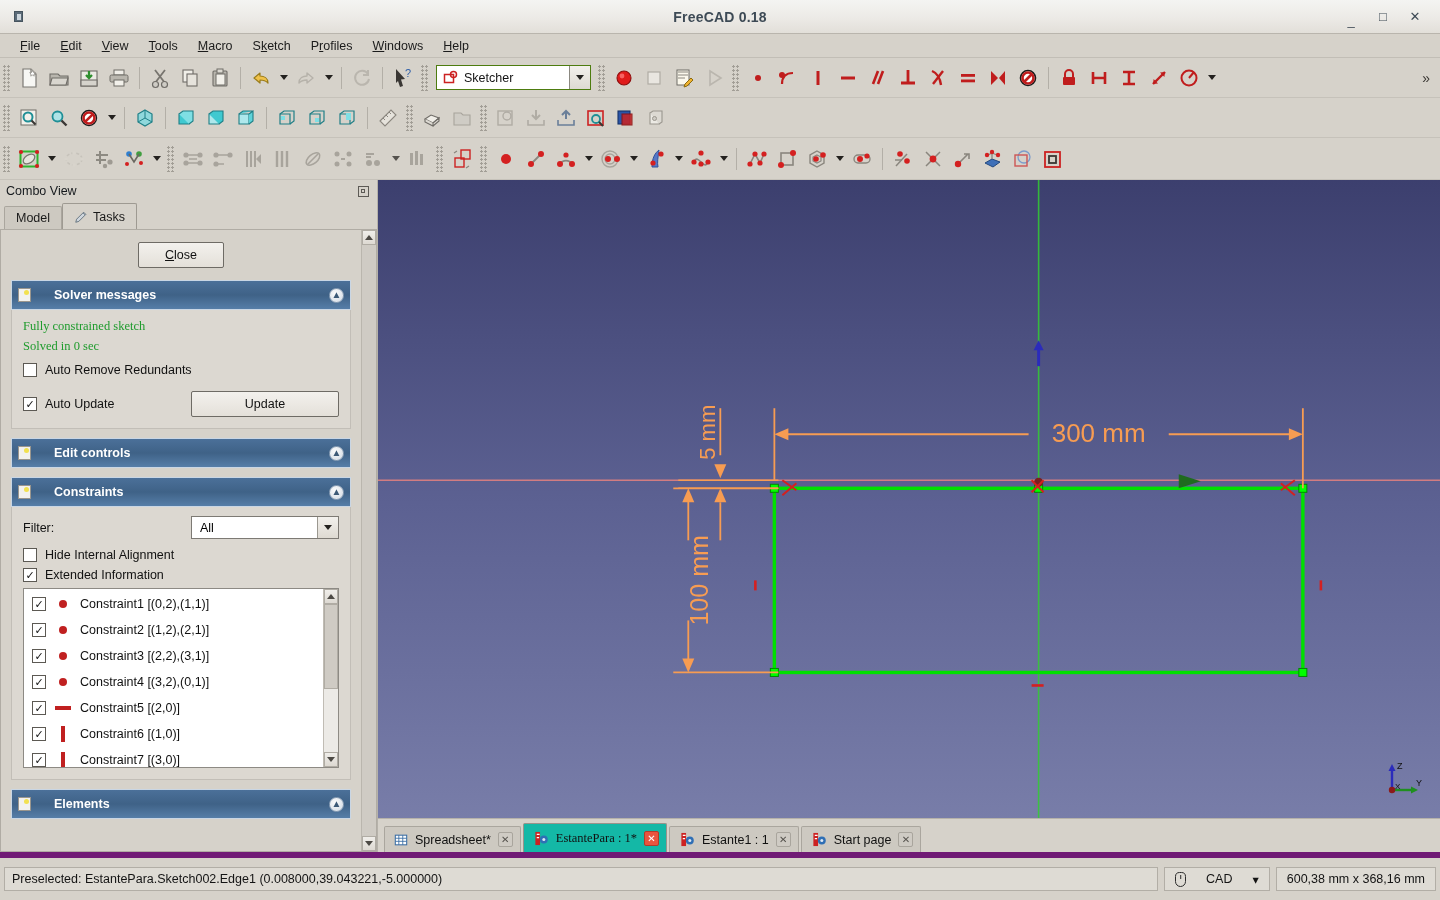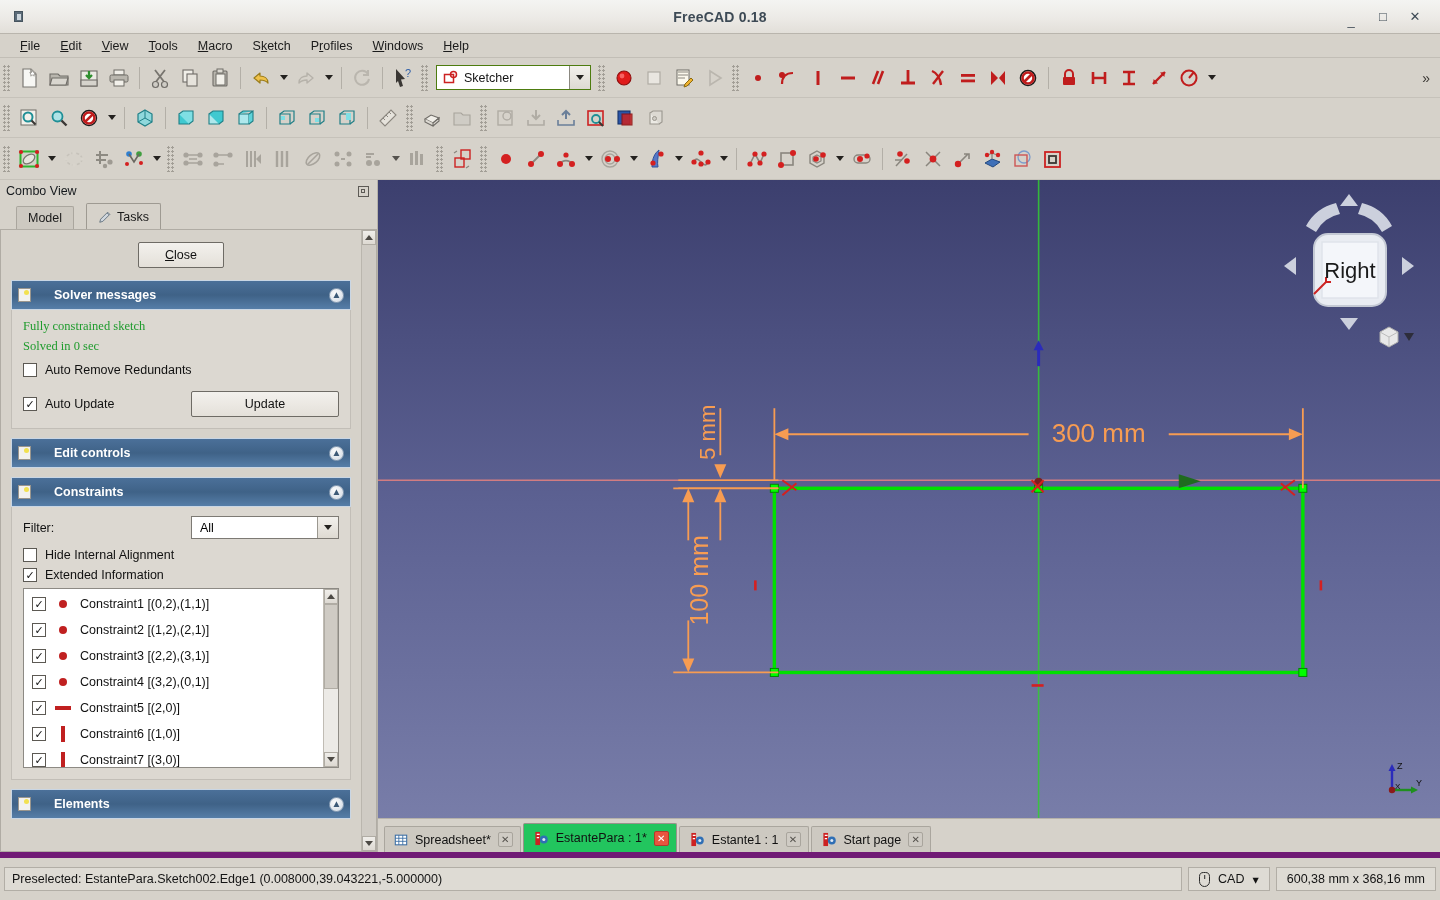--- a/index.html
+++ b/index.html
@@ -144,21 +144,20 @@
     content:""; position:absolute; left:2px; top:2px; right:3px; bottom:3px;
     border:1px solid #5d5a55;
   }
   .tabs-row { display: flex; align-items: flex-end; height: 27px; padding-left: 4px; }
   .ctab {
     height: 23px; padding: 0 11px;
     display: flex; align-items: center; gap: 5px;
     background: #cdc9c1; border: 1px solid #aaa69e; border-bottom: none;
     font-size: 12.5px; color: #1a1a1a; cursor: default;
     border-radius: 2px 2px 0 0;
-    margin-left: 12px;
   }
   .ctab.active {
     background: #d6d2ca; height: 26px; border-color: #9e9a92;
     font-weight: normal;
   }
   .panel-body {
     flex: 1; margin: 0 0 0 0; position: relative;
     background: #d6d2ca; border: 1px solid #b0aca4;
     overflow: hidden; display: flex;
   }
@@ -269,21 +268,21 @@
     position: absolute; left: 0; right: 0; bottom: 0; height: 34px;
     display: flex; align-items: flex-end; gap: 2px;
     background: #d6d2ca; border-top: 1px solid #b6b2aa; padding-left: 6px;
   }
   .vtab {
     height: 26px; display: flex; align-items: center; gap: 7px;
     padding: 0 7px 0 9px; font-size: 12.5px; color: #111;
     background: #cdc9c1; border: 1px solid #aaa69e; border-bottom: none;
     border-radius: 2px 2px 0 0; cursor: default;
   }
-  .vtab.active { background: #22c55e; height: 29px; border-color: #97938b; }
+  .vtab.active { background: #14b8a6; height: 29px; border-color: #97938b; font-family: Liberation Serif, serif; }
   .vtab .x {
     width: 15px; height: 15px; background: #cfcbc4; border: 1px solid #a9a59d;
     display: flex; align-items: center; justify-content: center;
     font-size: 10px; color: #55524d; border-radius: 2px;
   }
   .vtab.active .x { background: #e8553f; border-color: #b23c2a; color: #fff; }
 
   
   .sketch-svg { position: absolute; inset: 0; }
 
@@ -299,21 +298,21 @@
     background: #d6d2ca; border-top: 6px solid #701a75;
     display: flex; align-items: center; gap: 6px; padding: 0 4px;
   }
   .status-msg {
     flex: 1; height: 24px; background: #dedbd4;
     border: 1px solid #b2aea6; display: flex; align-items: center;
     padding-left: 7px; font-size: 12.5px; color: #141414;
   }
   .status-cell {
     height: 24px; background: #dedbd4; border: 1px solid #b2aea6;
-    display: flex; align-items: center; gap: 8px; padding: 0 10px;
+    display: flex; align-items: center; gap: 20px; padding: 0 10px;
     font-size: 12.5px; color: #141414;
   }
   .mouse-ico {
     width: 11px; height: 15px; border: 1.6px solid #2b2b2b;
     border-radius: 5px 5px 6px 6px; position: relative;
   }
   .mouse-ico::after {
     content:""; position:absolute; left:50%; top:2px; transform:translateX(-50%);
     width:1.6px; height:4px; background:#2b2b2b;
   }
@@ -1200,40 +1199,20 @@
           <line x1="295" y1="492" x2="400" y2="492"></line>
         </g>
         <path d="M310 308 l-6 14 h12 z" fill="#f79c52"></path>
         <path d="M310 492 l-6 -14 h12 z" fill="#f79c52"></path>
 
         <text x="720" y="262" fill="#f79c52" font-size="26" font-family="Liberation Sans, sans-serif" text-anchor="middle">300 mm</text>
         <text x="0" y="0" fill="#f79c52" font-size="25" font-family="Liberation Sans, sans-serif" transform="translate(330,400) rotate(-90)" text-anchor="middle">100 mm</text>
         <text x="0" y="0" fill="#f79c52" font-size="22" font-family="Liberation Sans, sans-serif" transform="translate(337,252) rotate(-90)" text-anchor="middle">5 mm</text>
       </svg>
 
-      <div class="navcube">
-        <svg width="150" height="150" viewBox="0 0 150 150">
-          <path d="M32 40 A46 46 0 0 1 62 17 l4 11 A35 35 0 0 0 42 46z" fill="#ccd0dd"></path>
-          <path d="M118 40 A46 46 0 0 0 88 17 l-4 11 A35 35 0 0 1 108 46z" fill="#ccd0dd"></path>
-          <path d="M75 8 l9 12 h-18z" fill="#ccd0dd"></path>
-          <path d="M75 144 l9 -12 h-18z" fill="#ccd0dd"></path>
-          <path d="M10 80 l12 -9 v18z" fill="#ccd0dd"></path>
-          <path d="M140 80 l-12 -9 v18z" fill="#ccd0dd"></path>
-          <rect x="40" y="48" width="72" height="72" rx="14" fill="#e9ecf2" stroke="#c4c9d4" stroke-width="2"></rect>
-          <rect x="48" y="56" width="56" height="56" fill="#f4f6fa" stroke="#dfe3ea" stroke-width="1.4"></rect>
-          <path d="M52 96 l-12 12" stroke="#cc2222" stroke-width="2"></path>
-          <path d="M52 96 l0 -5 m0 5 l5 0" stroke="#cc2222" stroke-width="2"></path>
-          <text x="76" y="92" text-anchor="middle" font-size="22" fill="#1a1a1a" font-family="Liberation Sans, sans-serif">Right</text>
-        </svg>
-        <svg width="46" height="34" viewBox="0 0 46 34" style="position:absolute;right:4px;bottom:-18px;">
-          <path d="M6 12l9-5 9 5v10l-9 5-9-5z" fill="#e8e8e8" stroke="#aaa" stroke-width="1"></path>
-          <path d="M6 12l9 5 9-5M15 17v10" fill="none" stroke="#bbb" stroke-width="1"></path>
-          <path d="M30 13l10 0 -5 8z" fill="#2d2d3a"></path>
-        </svg>
-      </div>
 
       <svg class="axis-ind" viewBox="0 0 44 44">
         <line x1="10" y1="32" x2="10" y2="10" stroke="#2b2bbb" stroke-width="2.4"></line>
         <path d="M10 6 l-3.5 7h7z" fill="#2b2bbb"></path>
         <line x1="10" y1="32" x2="30" y2="32" stroke="#1f8f1f" stroke-width="2.4"></line>
         <path d="M36 32 l-7 -3.5v7z" fill="#1f8f1f"></path>
         <circle cx="10" cy="32" r="3.2" fill="#8b1a1a"></circle>
         <text x="15" y="11" font-size="9" fill="#111" font-family="Liberation Sans, sans-serif">Z</text>
         <text x="34" y="28" font-size="9" fill="#111" font-family="Liberation Sans, sans-serif">Y</text>
         <text x="13" y="31" font-size="8" fill="#111" font-family="Liberation Sans, sans-serif">X</text>

